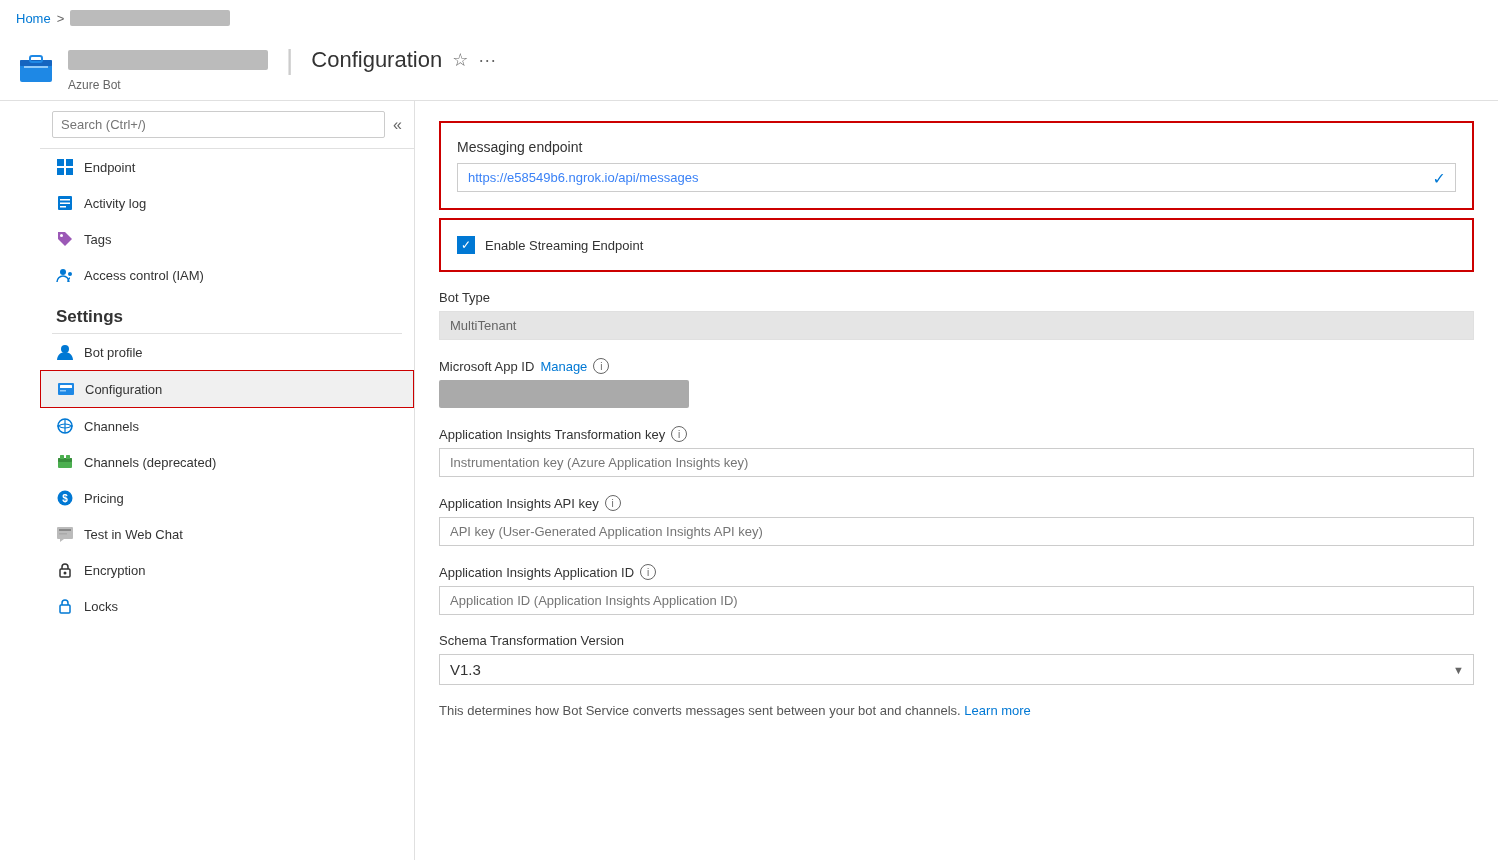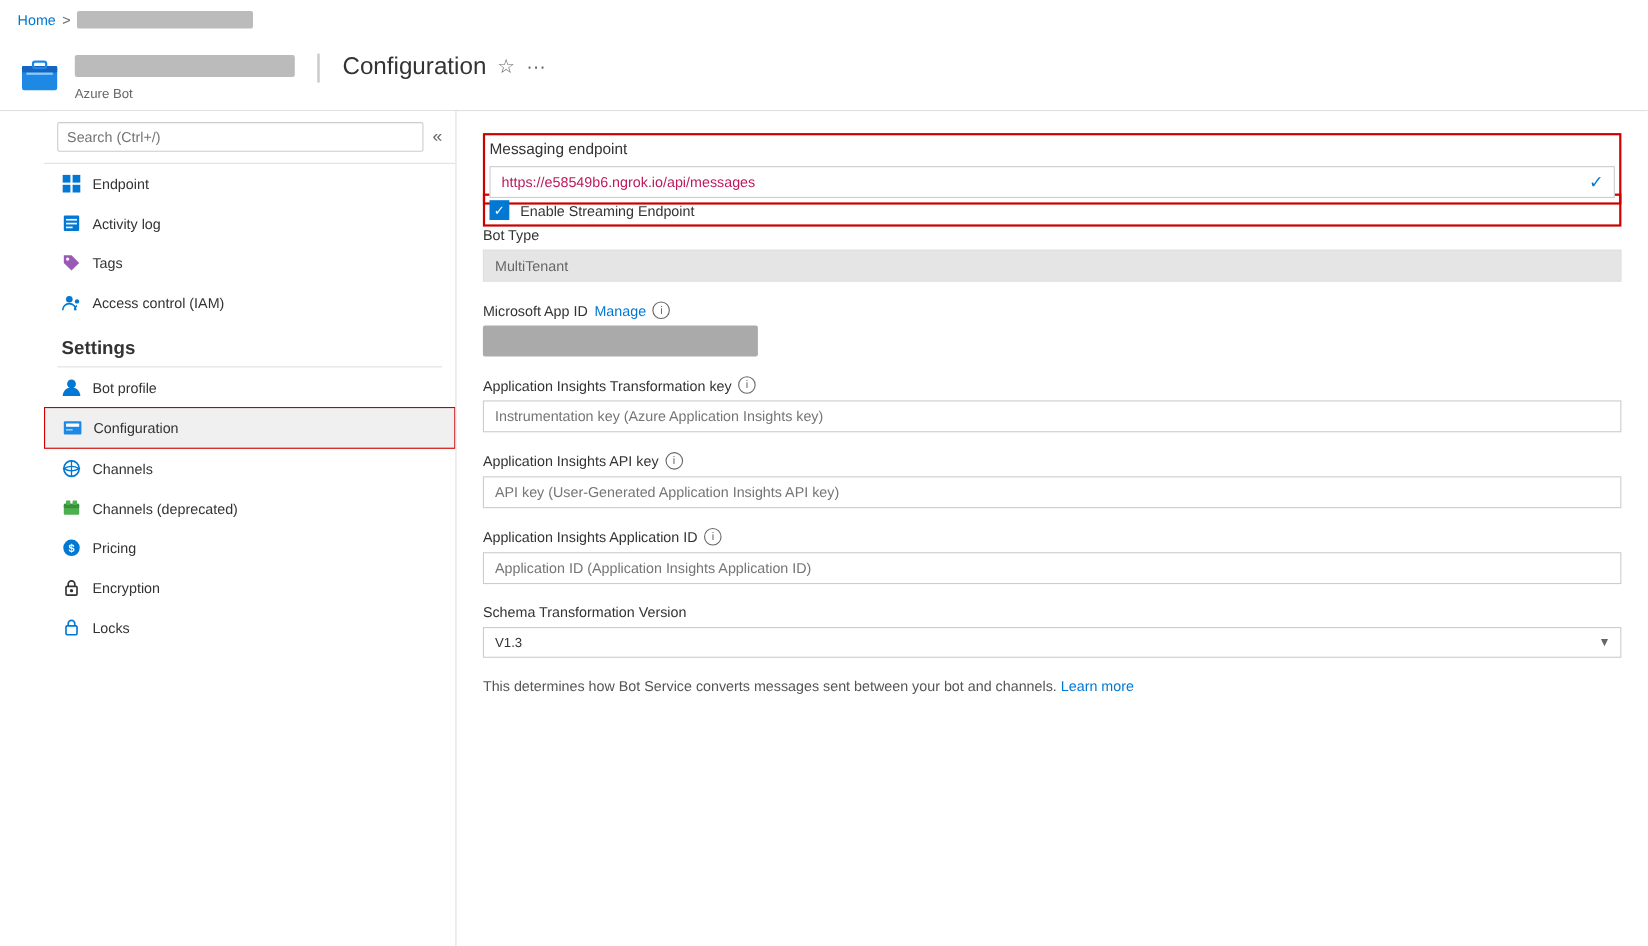--- a/index.html
+++ b/index.html
@@ -39,40 +39,40 @@
     .sidebar-section-label { padding: 14px 16px 6px 16px; font-weight: 700; font-size: 17px; color: #333; }
 
     
     .content { flex: 1; overflow-y: auto; padding: 20px 24px; }
 
     .field-group { margin-bottom: 18px; }
     .field-label { font-size: 13px; color: #333; margin-bottom: 6px; display: flex; align-items: center; gap: 6px; }
     .field-label .manage-link { color: #0078d4; text-decoration: none; }
     .info-icon { width: 16px; height: 16px; border-radius: 50%; border: 1px solid #666; display: inline-flex; align-items: center; justify-content: center; font-size: 10px; color: #666; cursor: pointer; }
 
-    .text-input { width: 100%; border: 1px solid #ccc; padding: 6px 10px; font-size: 13px; color: #be185d; outline: none; background: #fff; }
+    .text-input { width: 100%; border: 1px solid #ccc; padding: 6px 10px; font-size: 13px; color: #3b82f6; outline: none; background: #fff; }
     .text-input.disabled { background: #e5e5e5; color: #666; border: 1px solid #e0e0e0; }
     .text-input.placeholder { color: #999; }
 
     .input-with-check { position: relative; }
     .input-with-check .checkmark { position: absolute; right: 10px; top: 50%; transform: translateY(-50%); color: #0078d4; font-size: 16px; }
 
     
-    .red-border-section { border: 2px solid #c00; padding: 4px; }
+    .red-border-section { border: 2px solid #c00; padding: 16px; margin-bottom: 18px; }
     .red-border-section .field-label { font-size: 14px; font-weight: 500; margin-bottom: 8px; }
 
     
     .checkbox-row { display: flex; align-items: center; gap: 10px; font-size: 13px; }
     .checkbox-blue { width: 18px; height: 18px; background: #0078d4; border: none; display: inline-flex; align-items: center; justify-content: center; color: white; font-size: 12px; flex-shrink: 0; }
 
     
     .masked-field { background: #aaa; height: 28px; width: 250px; border-radius: 2px; }
 
     
-    .select-field { width: 100%; border: 1px solid #ccc; padding: 6px 32px 6px 10px; font-size: 12px; color: #333; outline: none; appearance: none; background: #fff; position: relative; cursor: pointer; }
+    .select-field { width: 100%; border: 1px solid #ccc; padding: 6px 32px 6px 10px; font-size: 15px; color: #333; outline: none; appearance: none; background: #fff; position: relative; cursor: pointer; }
     .select-wrapper { position: relative; }
     .select-wrapper::after { content: '▼'; position: absolute; right: 10px; top: 50%; transform: translateY(-50%); font-size: 11px; color: #666; pointer-events: none; }
 
     .bottom-text { font-size: 13px; color: #555; margin-top: 6px; }
     .bottom-text a { color: #0078d4; text-decoration: none; }
 
     
     .sidebar-item-active-border { border: 1.5px solid #c00; }
 
     
@@ -214,20 +214,31 @@
     <div class="sidebar-item">
       <span class="sidebar-icon">
         <svg width="18" height="18" viewBox="0 0 18 18" fill="none">
             <circle cx="9" cy="9" r="7.5" fill="#0078d4"></circle>
             <text x="9" y="13" text-anchor="middle" font-size="10" fill="white" font-weight="bold">$</text>
           </svg>
       </span>
       <span>Pricing</span>
     </div>
 
+    <div class="sidebar-item">
+      <span class="sidebar-icon">
+        <svg width="18" height="18" viewBox="0 0 18 18" fill="none">
+            <rect x="1" y="2" width="16" height="12" rx="1" fill="#bbb"></rect>
+            <rect x="3" y="4" width="12" height="2" fill="#888"></rect>
+            <rect x="3" y="8" width="8" height="1.5" fill="#aaa"></rect>
+            <path d="M4 14 L4 17 L8 14" fill="#bbb"></path>
+          </svg>
+      </span>
+      <span>Test in Web Chat</span>
+    </div>
 
     <div class="sidebar-item">
       <span class="sidebar-icon">
         <svg width="18" height="18" viewBox="0 0 18 18" fill="none">
             <rect x="4" y="8" width="10" height="8" rx="1" fill="none" stroke="#333" stroke-width="1.5"></rect>
             <path d="M6 8V6a3 3 0 016 0v2" stroke="#333" stroke-width="1.5" fill="none"></path>
             <circle cx="9" cy="12" r="1.5" fill="#333"></circle>
           </svg>
       </span>
       <span>Encryption</span>

